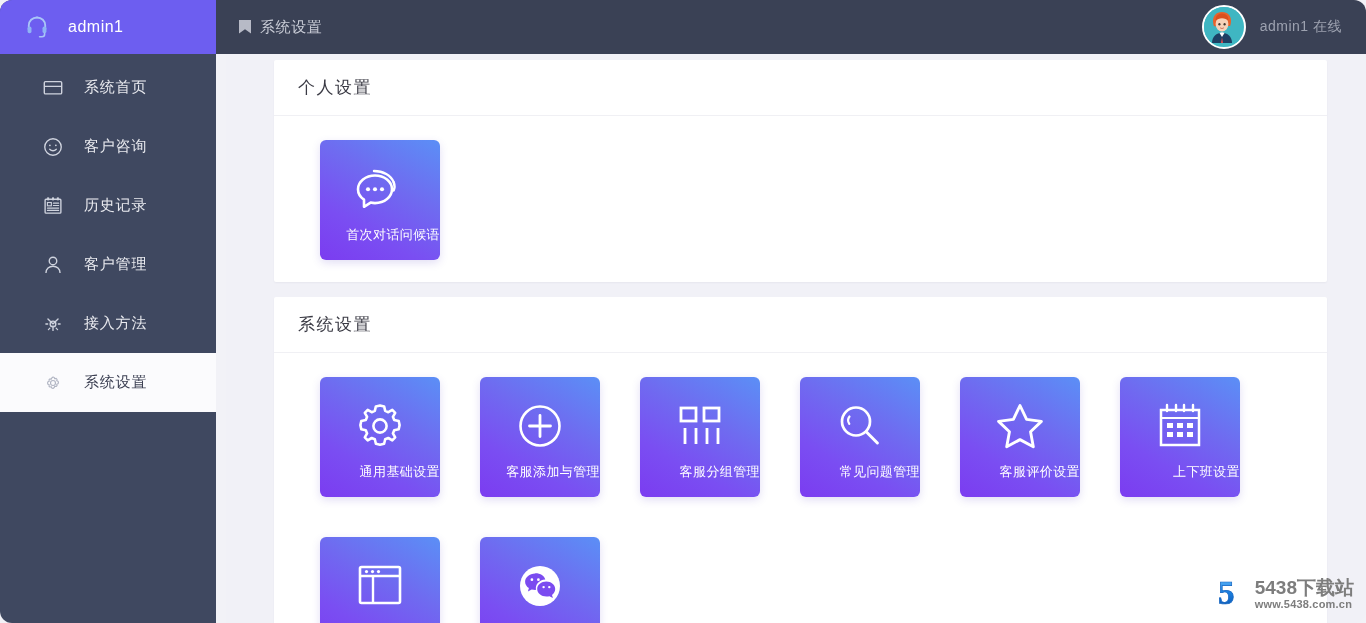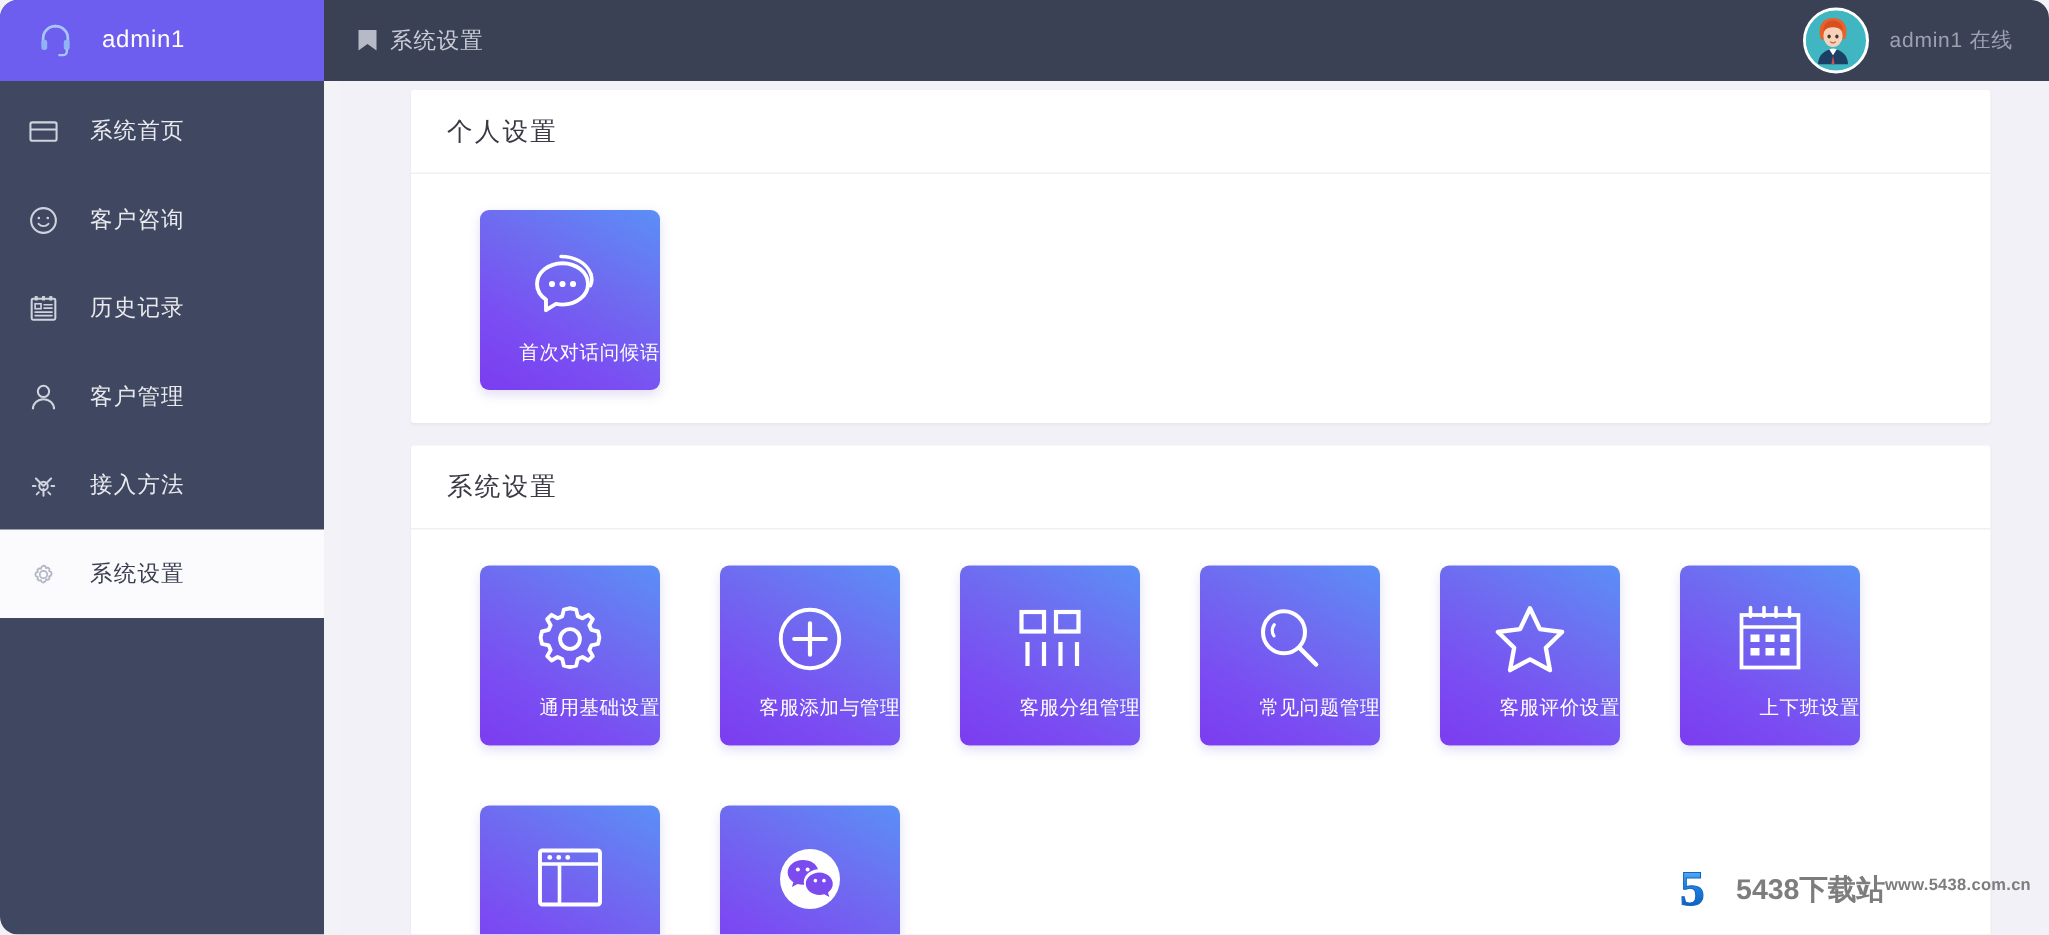--- a/index.html
+++ b/index.html
@@ -49,21 +49,21 @@
     font-size: 16px;
     letter-spacing: .5px;
   }
   .nav {
     padding-top: 4px;
   }
   .nav-item {
     height: 59px;
     display: flex;
     align-items: center;
-    padding-left: 14px;
+    padding-left: 38px;
     box-sizing: border-box;
     cursor: pointer;
   }
   .nav-item .nav-icon {
     width: 30px; height: 30px;
     display: flex; align-items: center; justify-content: center;
     margin-right: 16px;
     flex: 0 0 30px;
   }
   .nav-item .nav-label {
@@ -207,21 +207,21 @@
     display: flex;
     align-items: center;
     z-index: 20;
     pointer-events: none;
   }
   .wm-logo {
     margin-right: 8px;
   }
   .wm-text {
     display: flex;
-    flex-direction: row;
+    flex-direction: column;
     line-height: 1.05;
   }
   .wm-top {
     font-size: 19px;
     font-weight: bold;
     color: #7d7d7d;
     letter-spacing: 0px;
   }
   .wm-bot {
     font-size: 11px;

